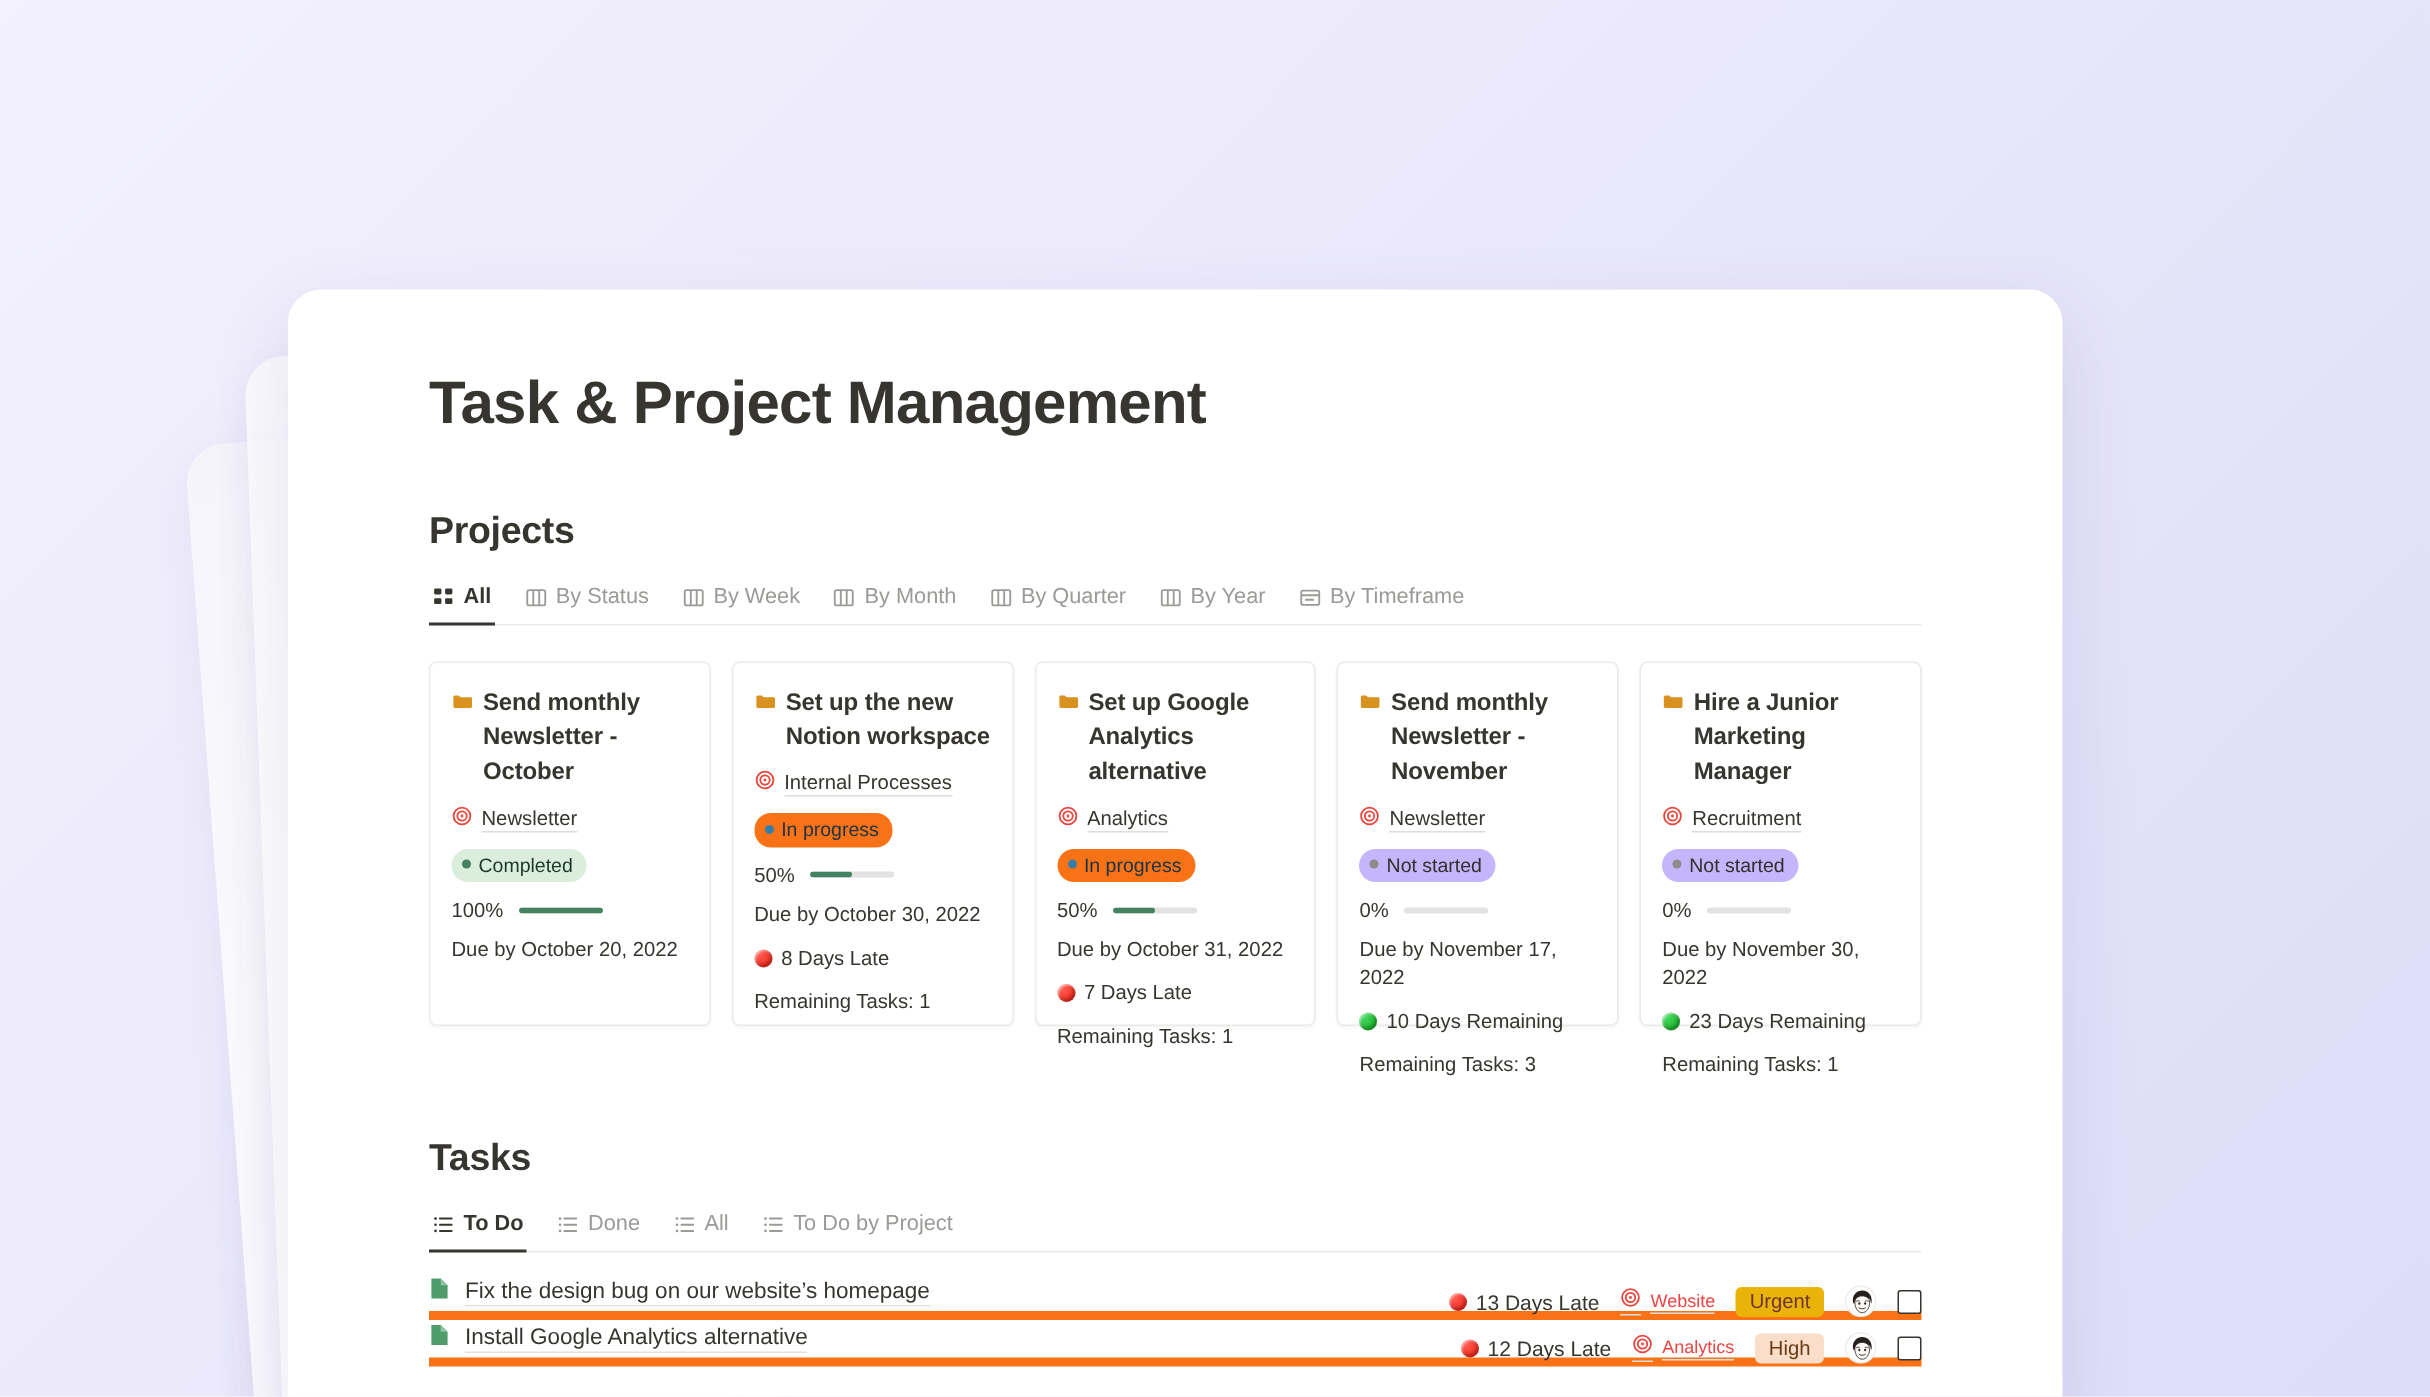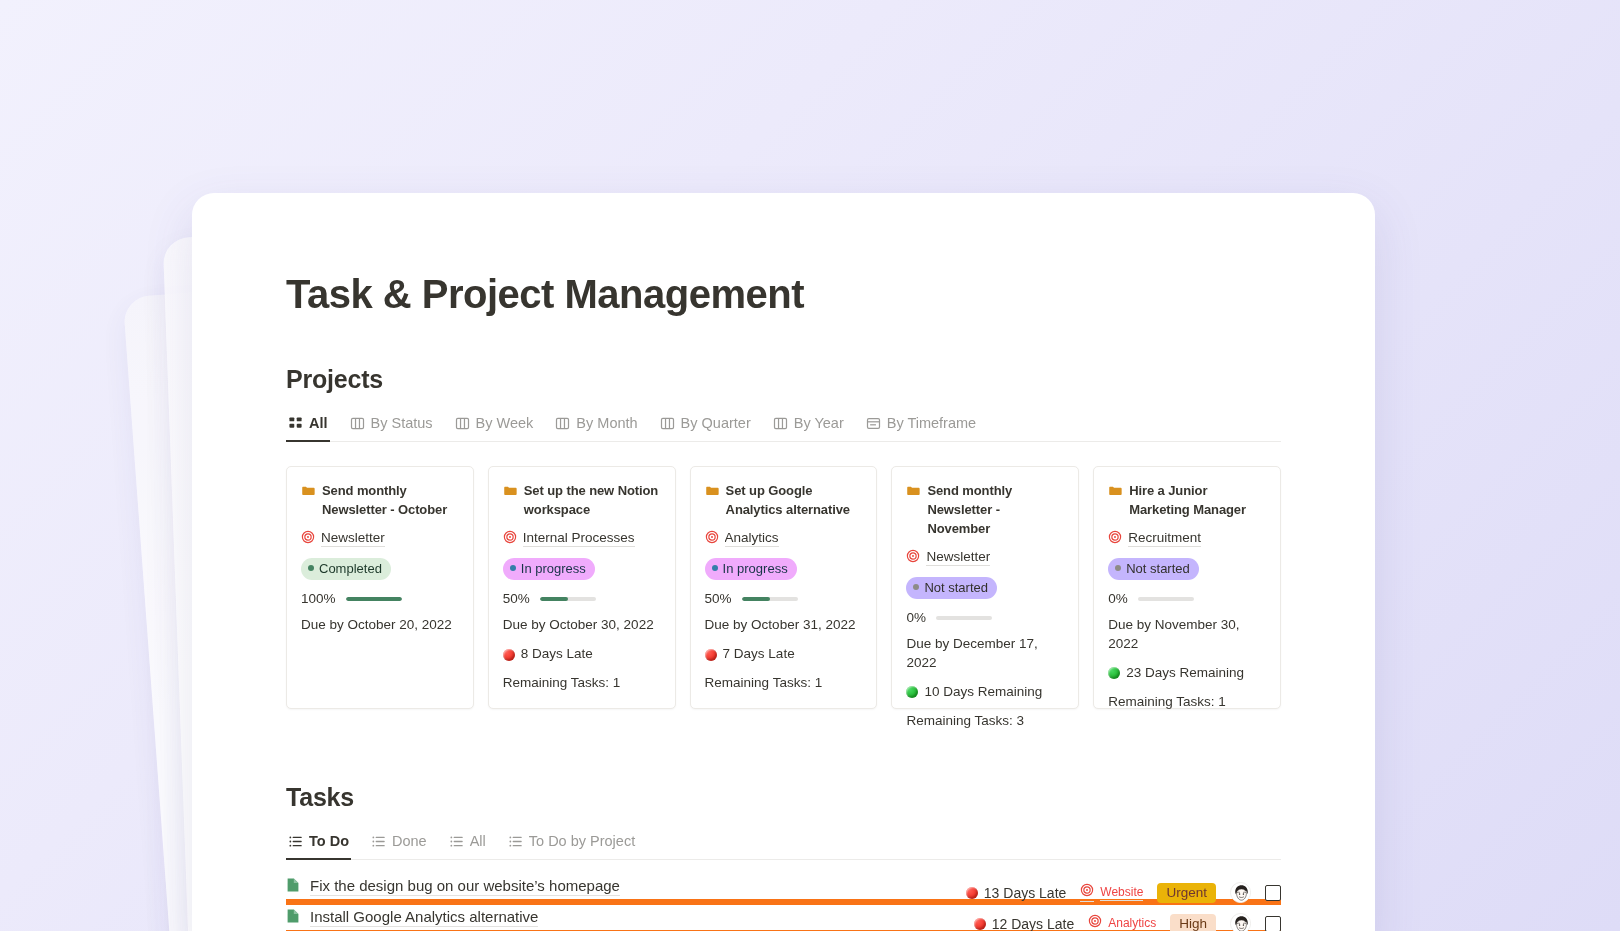--- a/index.html
+++ b/index.html
@@ -43,21 +43,21 @@
     box-shadow: 0 18px 50px rgba(80, 70, 150, 0.13);
     overflow: hidden;
   }
   .page-inner { padding: 0 94px; }
 
   .page-title {
     font-size: 40px;
     font-weight: bold;
     color: #37352f;
     letter-spacing: -0.5px;
-    padding-top: 79px;
+    padding-top: 54px;
   }
 
   .section-title {
     font-size: 25px;
     font-weight: bold;
     color: #37352f;
     letter-spacing: -0.2px;
   }
   #projects-heading { margin-top: 48px; }
   #tasks-heading { margin-top: 74px; }
@@ -99,21 +99,21 @@
     border-radius: 5px;
     padding: 15px 14px 16px 14px;
     background: #fff;
     box-shadow: 0 1px 2px rgba(15,15,15,0.04);
     height: 243px;
     cursor: pointer;
   }
   .card-title {
     display: flex;
     gap: 7px;
-    font-size: 13px;
+    font-size: 16px;
     font-weight: bold;
     color: #37352f;
     line-height: 1.45;
     letter-spacing: -0.1px;
   }
   .card-title .folder { flex: 0 0 auto; margin-top: 2px; }
   .card-row { display: flex; align-items: center; gap: 6px; margin-top: 10px; }
   .rel {
     font-size: 13.5px;
     color: #37352f;
@@ -129,21 +129,21 @@
     gap: 5px;
     font-size: 13px;
     padding: 2px 9px 3px 7px;
     border-radius: 11px;
     line-height: 1.35;
     white-space: nowrap;
   }
   .pill .dot { width: 6px; height: 6px; border-radius: 50%; flex: 0 0 auto; }
   .pill.completed  { background: #dbeddb; color: #1c3829; }
   .pill.completed .dot { background: #448361; }
-  .pill.inprogress { background: #f0abfc; color: #183347; }
+  .pill.inprogress { background: #f97316; color: #183347; }
   .pill.inprogress .dot { background: #337ea9; }
   .pill.notstarted { background: #c4b5fd; color: #32302c; }
   .pill.notstarted .dot { background: #8d8b87; }
 
   .progress-row { display: flex; align-items: center; gap: 10px; margin-top: 11px; }
   .pct { font-size: 13.5px; color: #37352f; }
   .bar { width: 56px; height: 4px; border-radius: 2px; background: #e3e2e0; overflow: hidden; }
   .bar > i { display: block; height: 100%; background: #448361; border-radius: 2px; }
 
   .meta { font-size: 13.5px; color: #37352f; margin-top: 10px; line-height: 1.4; }
@@ -411,21 +411,21 @@
               <i class="dot"></i>
               <span>Not started</span>
             </span>
           </div>
           <div class="progress-row">
             <span class="pct">0%</span>
             <div class="bar">
               <i style="width: 0%;"></i>
             </div>
           </div>
-          <div class="meta">Due by December 17, 2022</div>
+          <div class="meta">Due by November 17, 2022</div>
           <div class="meta with-dot">
             <span class="emoji-dot green"></span>
             <span>10 Days Remaining</span>
           </div>
           <div class="meta">Remaining Tasks: 3</div>
         </div>
         <div class="card">
           <div class="card-title">
             <span class="ico folder"><svg width="14" height="14" viewBox="0 0 16 16">
                 <path d="M1.4 4.1c0-.6.5-1.1 1.1-1.1h3.1l1.3 1.4h7.7c.6 0 1 .4 1 1v6c0 .6-.5 1.1-1.1 1.1H2.5c-.6 0-1.1-.5-1.1-1.1V4.1z" fill="#d9911f"></path>

